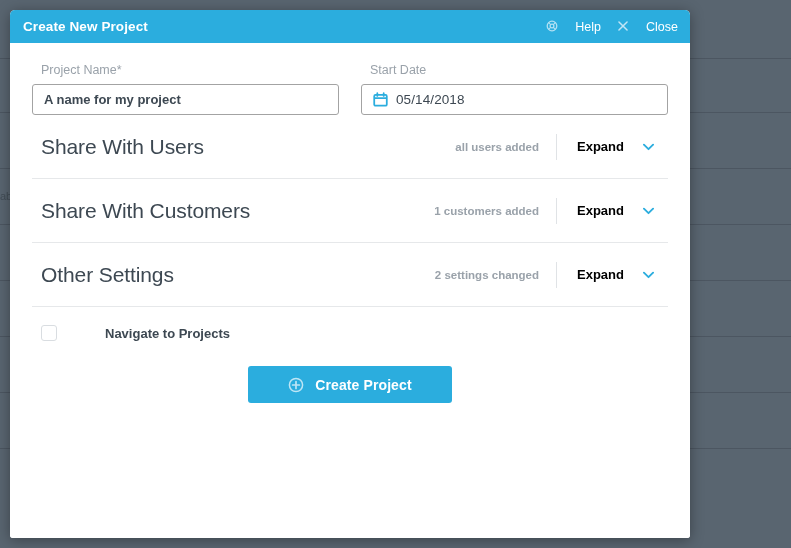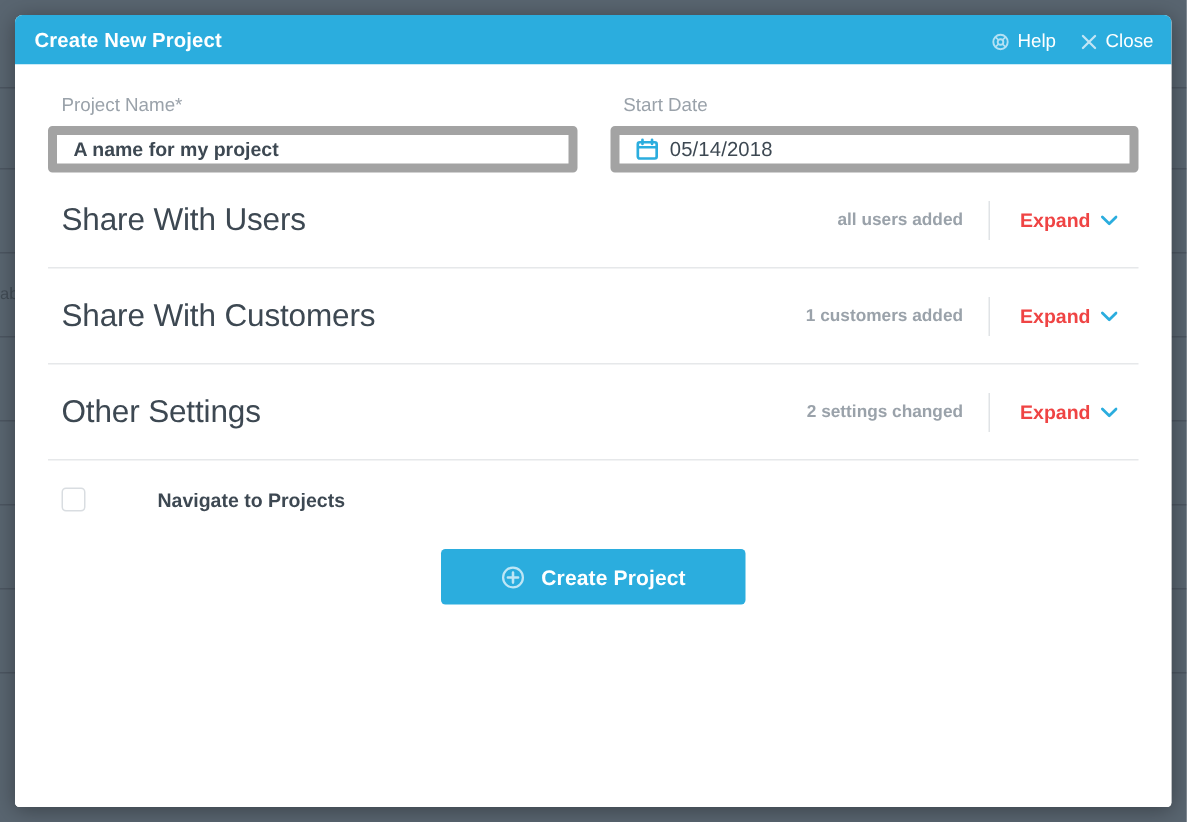--- a/index.html
+++ b/index.html
@@ -39,21 +39,21 @@
     width: 791px;
     height: 1px;
     background: rgba(30,38,45,.22);
   }
 
   
   .modal {
     position: absolute;
     left: 10px;
     top: 10px;
-    width: 771px;
+    width: 680px;
     height: 528px;
     background: #ffffff;
     border-radius: 5px 5px 3px 3px;
     box-shadow: 0 2px 14px rgba(0,0,0,.35);
     overflow: hidden;
     display: flex;
     flex-direction: column;
   }
 
   
@@ -74,22 +74,22 @@
     white-space: nowrap;
   }
   .header-actions {
     margin-left: auto;
     display: flex;
     align-items: center;
     gap: 16px;
   }
   .header-action {
     display: flex;
-    align-items: flex-end;
-    gap: 5px;
+    align-items: flex-start;
+    gap: 17px;
     color: #ffffff;
     font-size: 12.5px;
     cursor: pointer;
     user-select: none;
     white-space: nowrap;
   }
   .header-action .hicon {
     display: inline-flex;
     width: 12px;
     height: 12px;
@@ -118,21 +118,21 @@
     display: block;
     color: #9aa2aa;
     font-size: 12.5px;
     margin: 0 0 7px 9px;
     font-weight: normal;
   }
   .field-label .req { color: #9aa2aa; }
 
   .input-shell {
     height: 31px;
-    border: 6px solid #a3a3a3;
+    border: 1px solid #a3a3a3;
     border-radius: 3px;
     background: #fff;
     display: flex;
     align-items: center;
     padding: 0 11px;
     box-sizing: border-box;
   }
   .text-input {
     border: 0;
     outline: 0;
@@ -190,22 +190,22 @@
     white-space: nowrap;
   }
   .section-divider {
     width: 1px;
     height: 26px;
     background: #e0e3e6;
   }
   .expand-link {
     display: flex;
     align-items: center;
-    gap: 7px;
-    color: #ef4444;
+    gap: 19px;
+    color: #000000;
     font-size: 13px;
     font-weight: bold;
     padding-left: 20px;
     padding-right: 6px;
     cursor: pointer;
     user-select: none;
     white-space: nowrap;
   }
   .chev {
     width: 11px;

